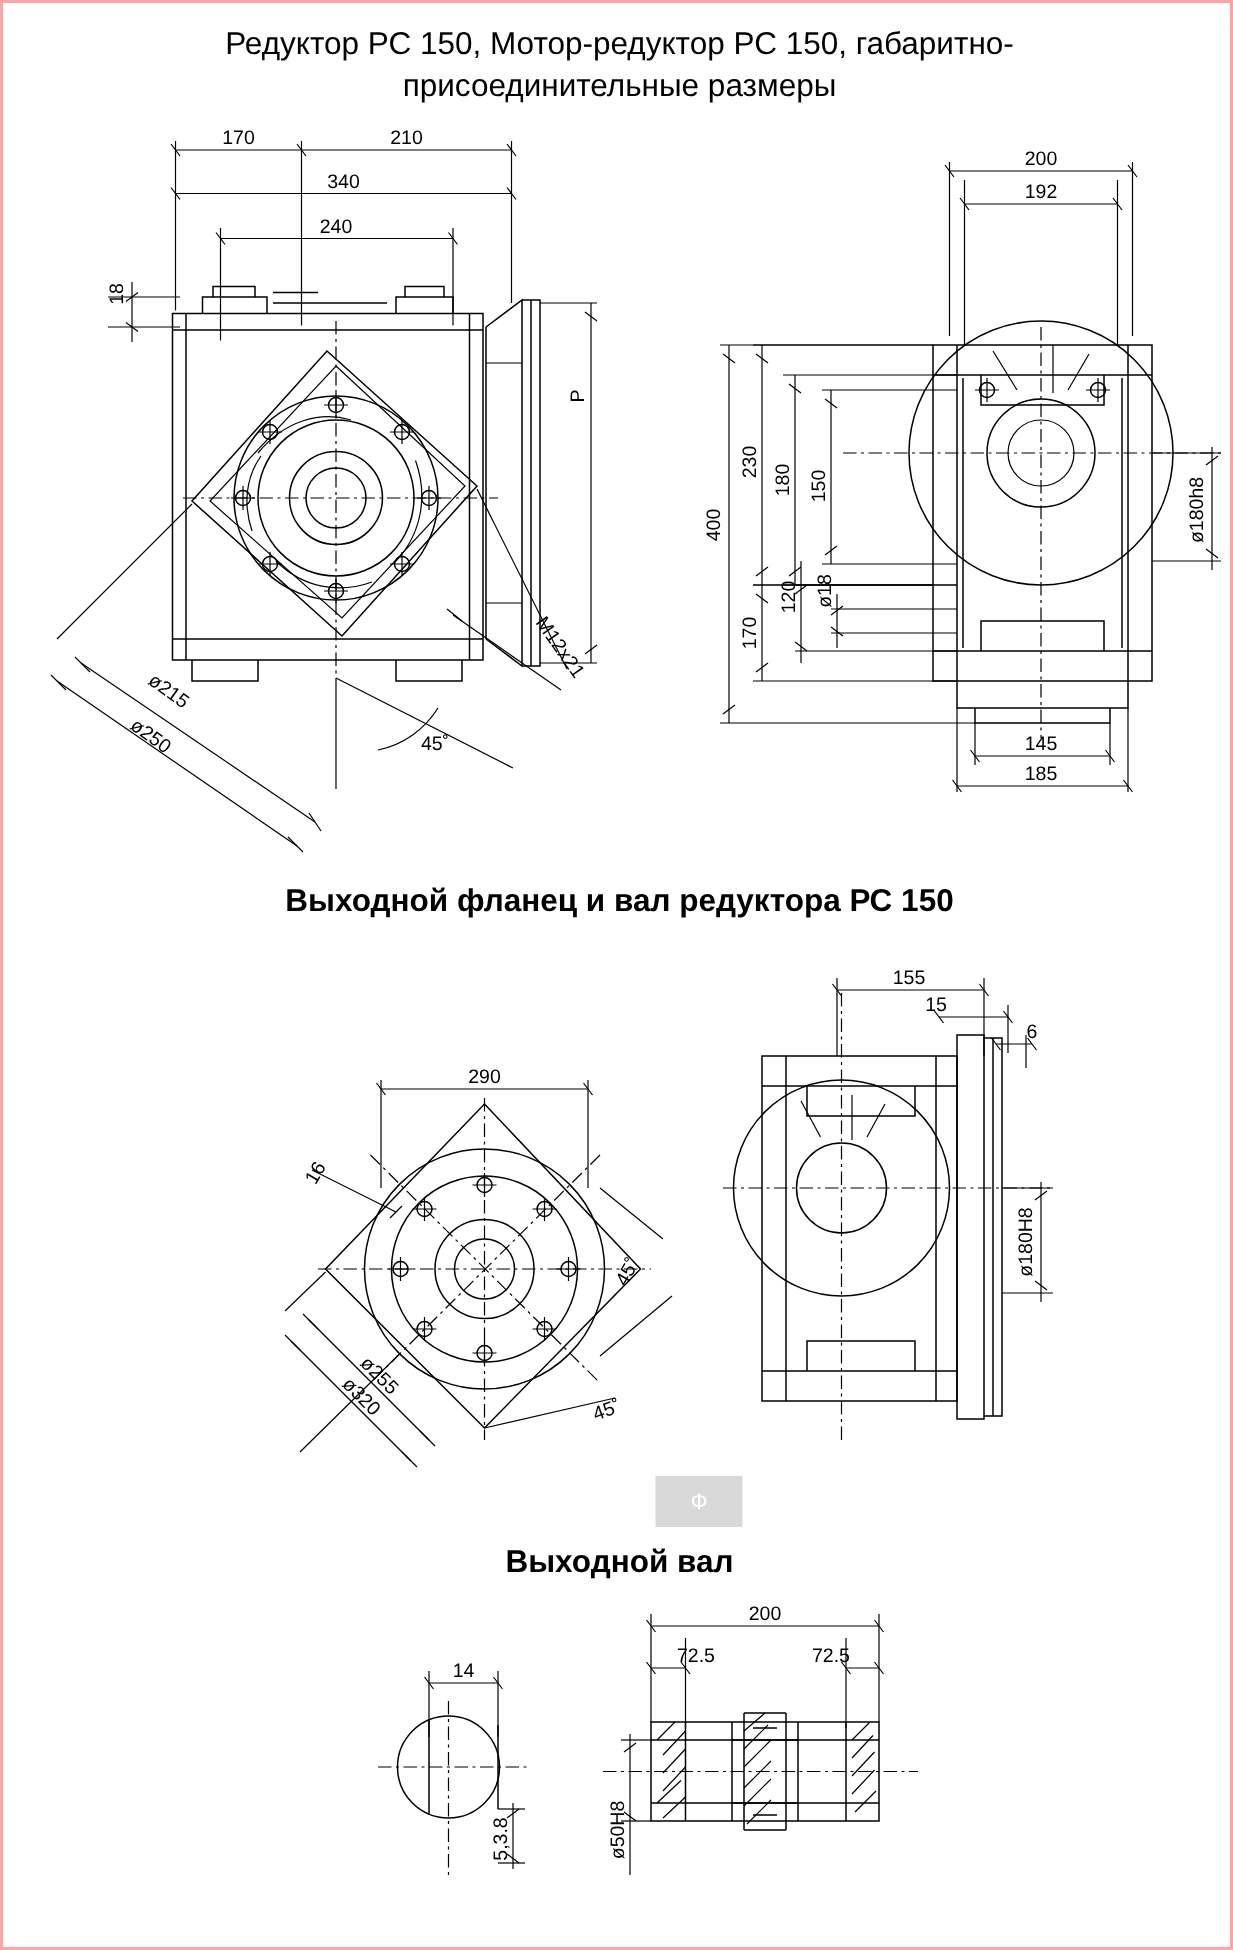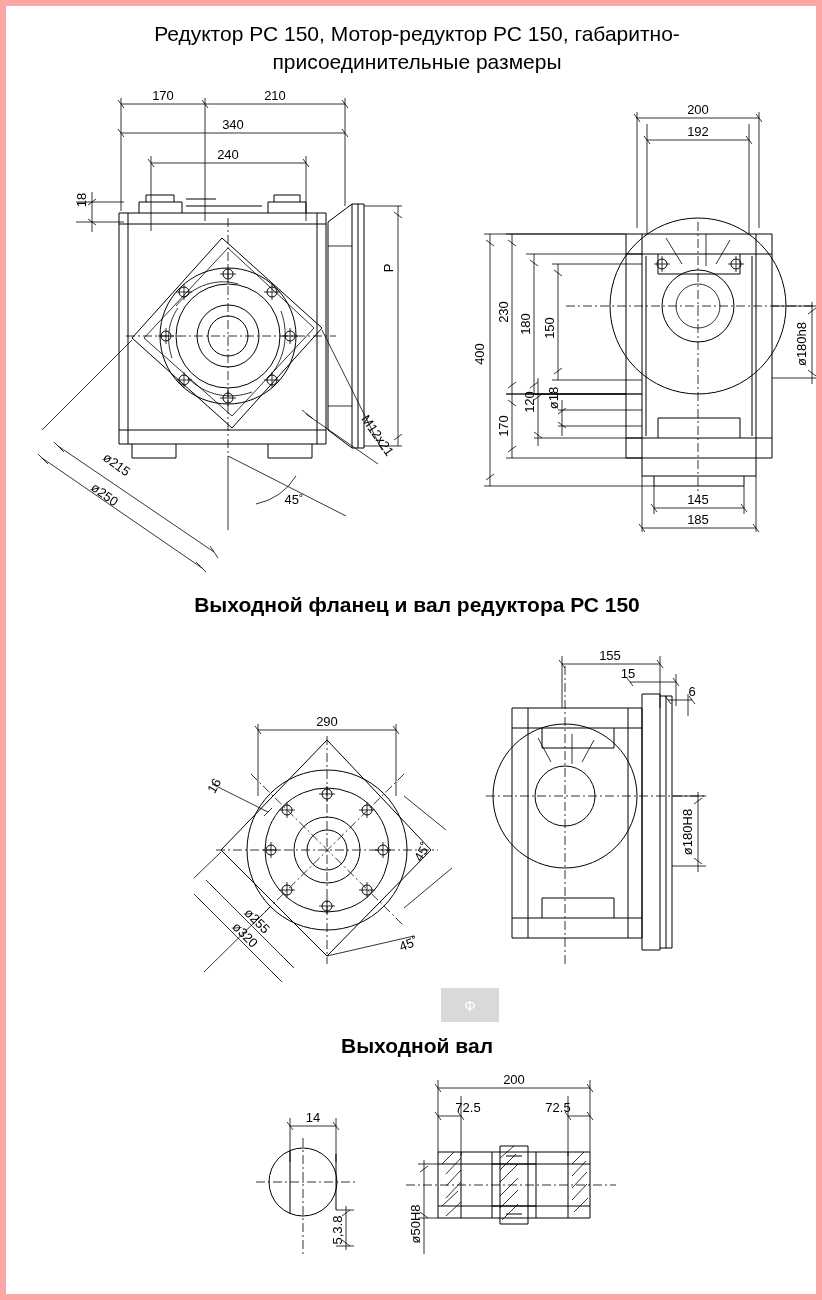--- a/index.html
+++ b/index.html
@@ -8,21 +8,21 @@
     background: #ffffff;
   }
   body {
     font-family: "Liberation Sans", sans-serif;
     color: #000000;
   }
   #page {
     position: relative;
     width: 822px;
     height: 1300px;
-    border: 6px solid #fca5a5;
+    border: 2px solid #fca5a5;
     box-sizing: border-box;
     overflow: hidden;
     background: #ffffff;
   }
   .title {
     position: absolute;
     left: 0;
     width: 822px;
     text-align: center;
     font-size: 21px;

